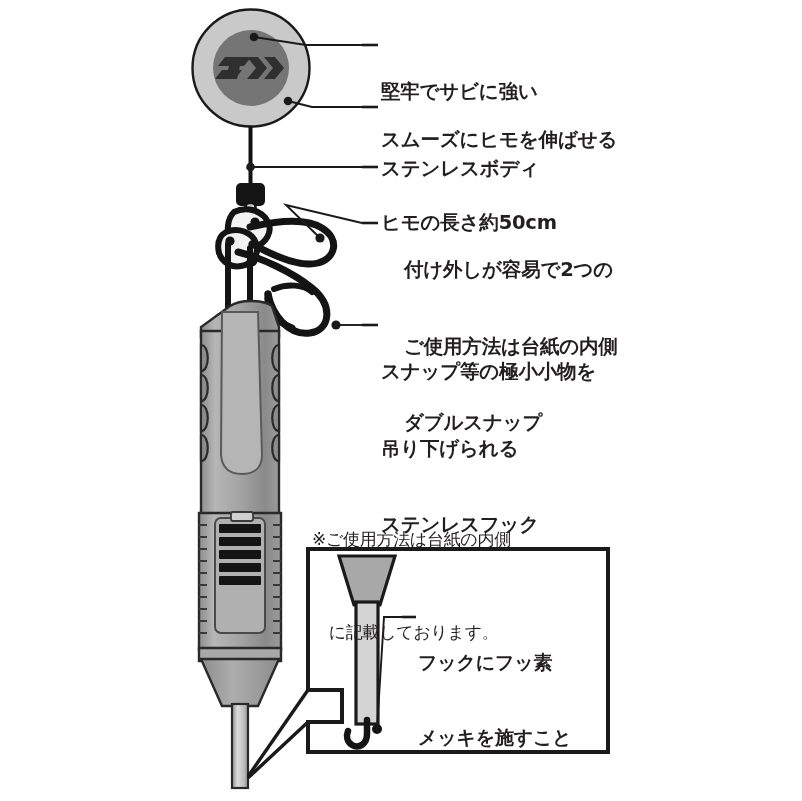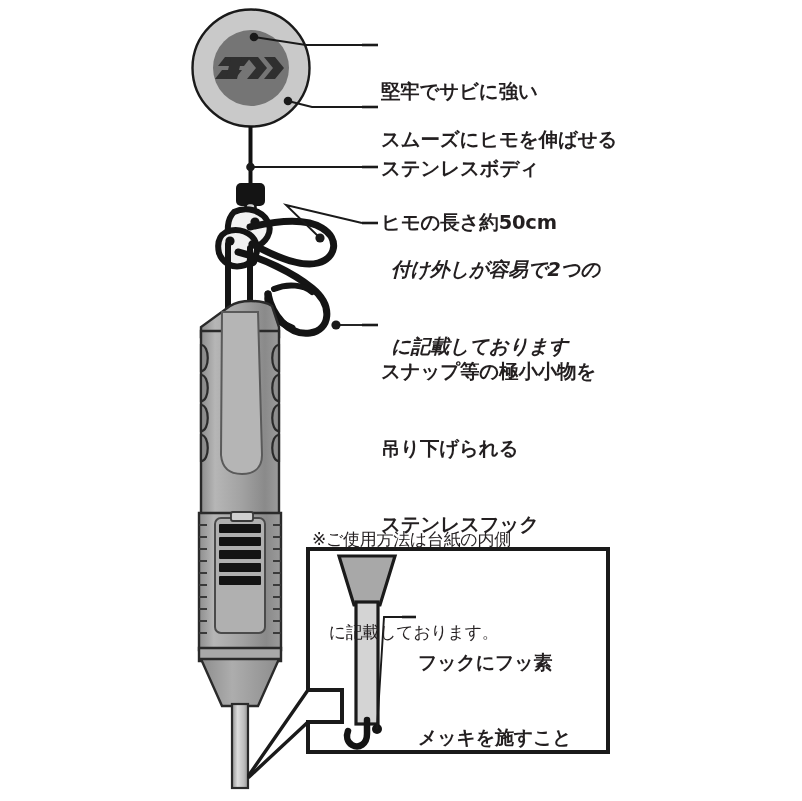--- a/index.html
+++ b/index.html
@@ -224,23 +224,24 @@
   </div>
 
   <div class="calltext" style="left:381px; top:76px;">
     <div>スムーズにヒモを伸ばせる</div>
   </div>
 
   <div class="calltext" style="left:381px; top:159px;">
     <div>ヒモの長さ約50cm</div>
   </div>
 
-  <div class="calltext" style="left:391px; top:206px;font-style:italic;">
+  <div class="calltext" style="left:404px; top:206px;">
     <div>付け外しが容易で2つの</div>
-    <div>に記載しております</div>
+    <div>ご使用方法は台紙の内側</div>
+    <div>ダブルスナップ</div>
   </div>
 
   <div class="calltext" style="left:381px; top:308px;">
     <div>スナップ等の極小小物を</div>
     <div>吊り下げられる</div>
     <div>ステンレスフック</div>
   </div>
 
   <div class="note" style="left:312px; top:462px;">
     <div>※ご使用方法は台紙の内側</div>

